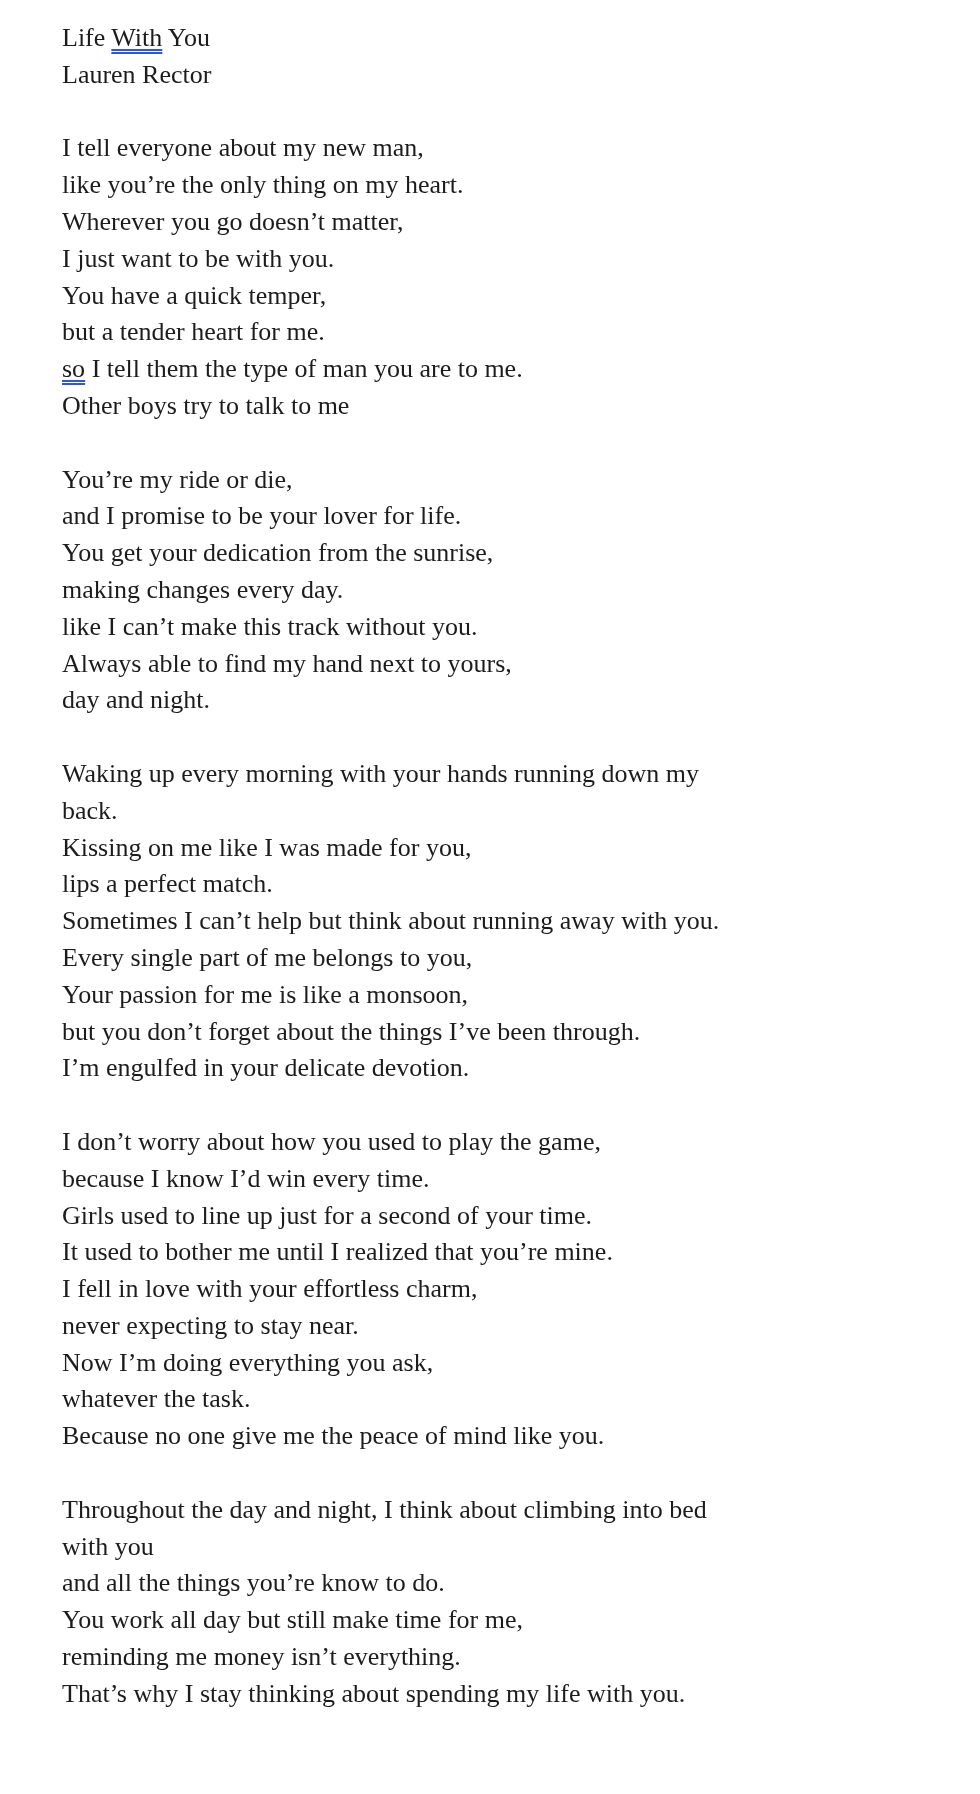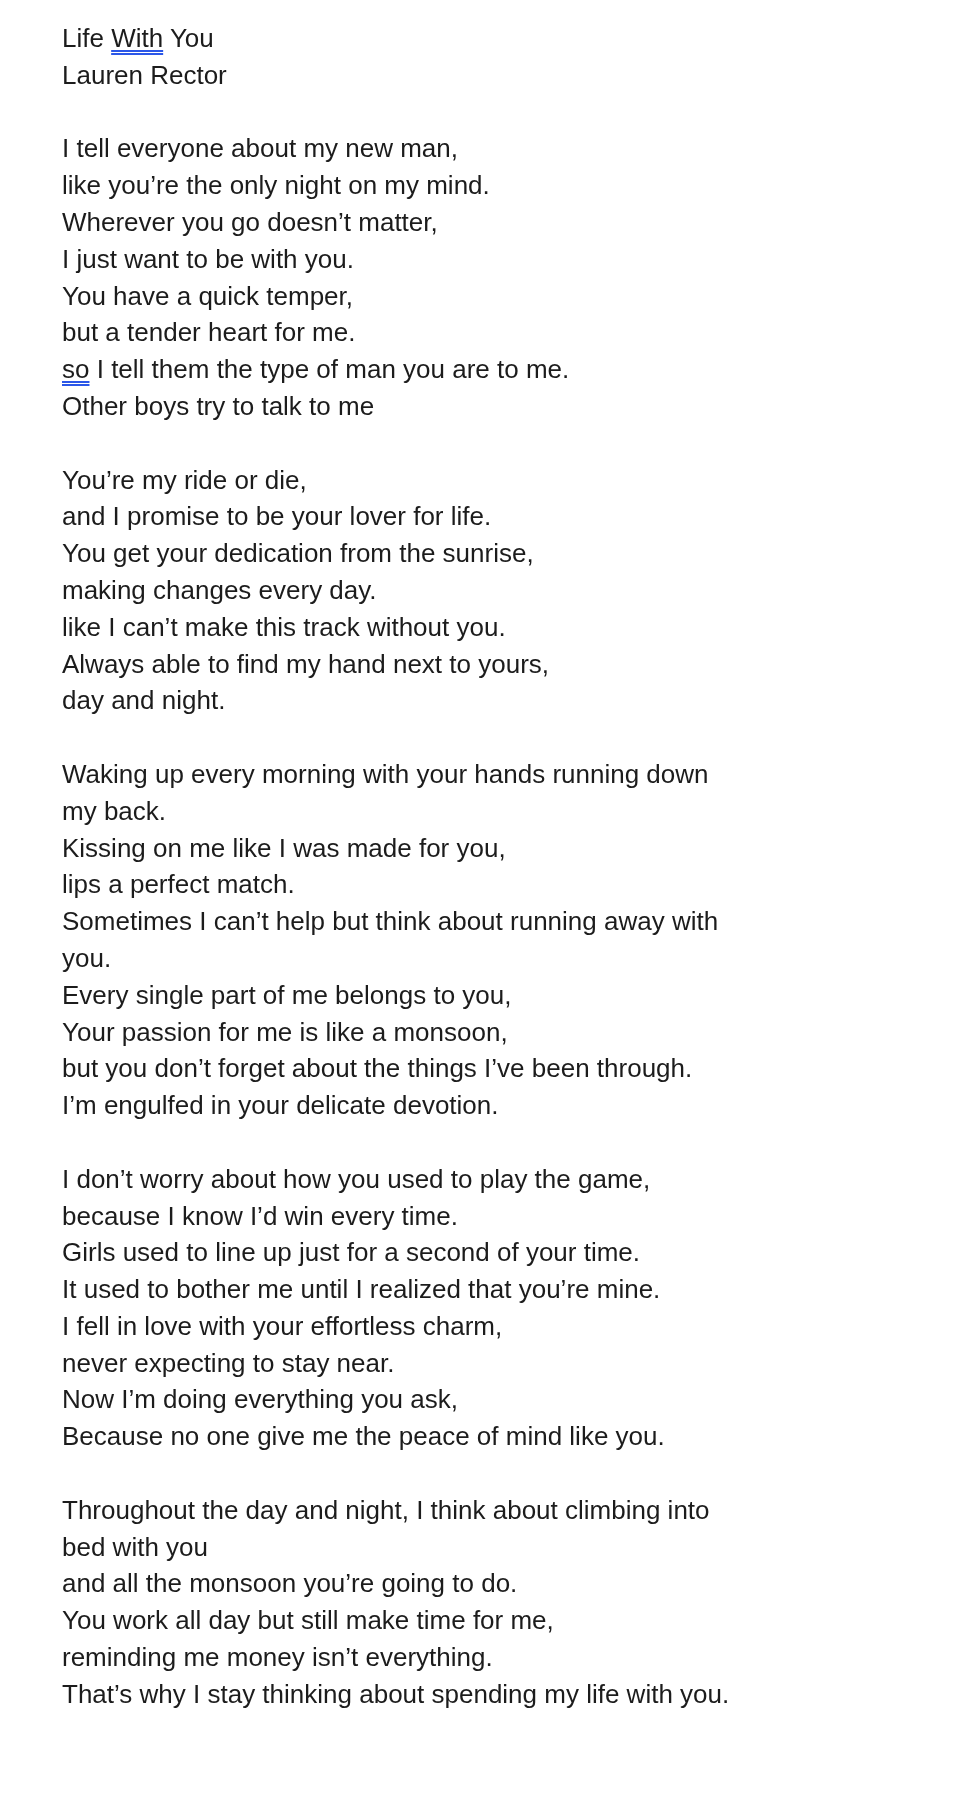--- a/index.html
+++ b/index.html
@@ -6,21 +6,21 @@
     margin: 0;
     padding: 0;
     background: #ffffff;
   }
   .page {
     width: 786px;
     height: 1794px;
     box-sizing: border-box;
     background: #ffffff;
     padding: 20px 40px 0 62px;
-    font-family: Liberation Sans, sans-serif;
+    font-family: Liberation Serif, serif;
     font-size: 26px;
     line-height: 36.8px;
     color: #1c1c1c;
     overflow: hidden;
   }
   .line {
     white-space: pre-wrap;
     min-height: 36.8px;
   }
   .blank-line {
@@ -37,21 +37,21 @@
 </head>
 <body>
 
 <div class="page">
   <div class="line" id="title-line"><span>Life </span><span class="grammar-flag">With</span><span> You</span></div>
   <div class="line">Lauren Rector</div>
   <div id="poem-body">
       <div class="blank-line"></div>
       <div>
         <div class="line"><span>I tell everyone about my new man,</span></div>
-        <div class="line"><span>like you’re the only night on my mind.</span></div>
+        <div class="line"><span>like you’re the only thing on my heart.</span></div>
         <div class="line"><span>Wherever you go doesn’t matter,</span></div>
         <div class="line"><span>I just want to be with you.</span></div>
         <div class="line"><span>You have a quick temper,</span></div>
         <div class="line"><span>but a tender heart for me.</span></div>
         <div class="line"><span class="grammar-flag">so</span><span> I tell them the type of man you are to me.</span></div>
         <div class="line"><span>Other boys try to talk to me</span></div>
       </div>
       <div class="blank-line"></div>
       <div>
         <div class="line"><span>You’re my ride or die,</span></div>
@@ -75,24 +75,25 @@
       </div>
       <div class="blank-line"></div>
       <div>
         <div class="line"><span>I don’t worry about how you used to play the game,</span></div>
         <div class="line"><span>because I know I’d win every time.</span></div>
         <div class="line"><span>Girls used to line up just for a second of your time.</span></div>
         <div class="line"><span>It used to bother me until I realized that you’re mine.</span></div>
         <div class="line"><span>I fell in love with your effortless charm,</span></div>
         <div class="line"><span>never expecting to stay near.</span></div>
         <div class="line"><span>Now I’m doing everything you ask,</span></div>
+        <div class="line"><span>whatever the task.</span></div>
         <div class="line"><span>Because no one give me the peace of mind like you.</span></div>
       </div>
       <div class="blank-line"></div>
       <div>
         <div class="line"><span>Throughout the day and night, I think about climbing into bed with you</span></div>
-        <div class="line"><span>and all the monsoon you’re going to do.</span></div>
+        <div class="line"><span>and all the things you’re know to do.</span></div>
         <div class="line"><span>You work all day but still make time for me,</span></div>
         <div class="line"><span>reminding me money isn’t everything.</span></div>
         <div class="line"><span>That’s why I stay thinking about spending my life with you.</span></div>
       </div>
     </div>
 </div>
 
 </body></html>

